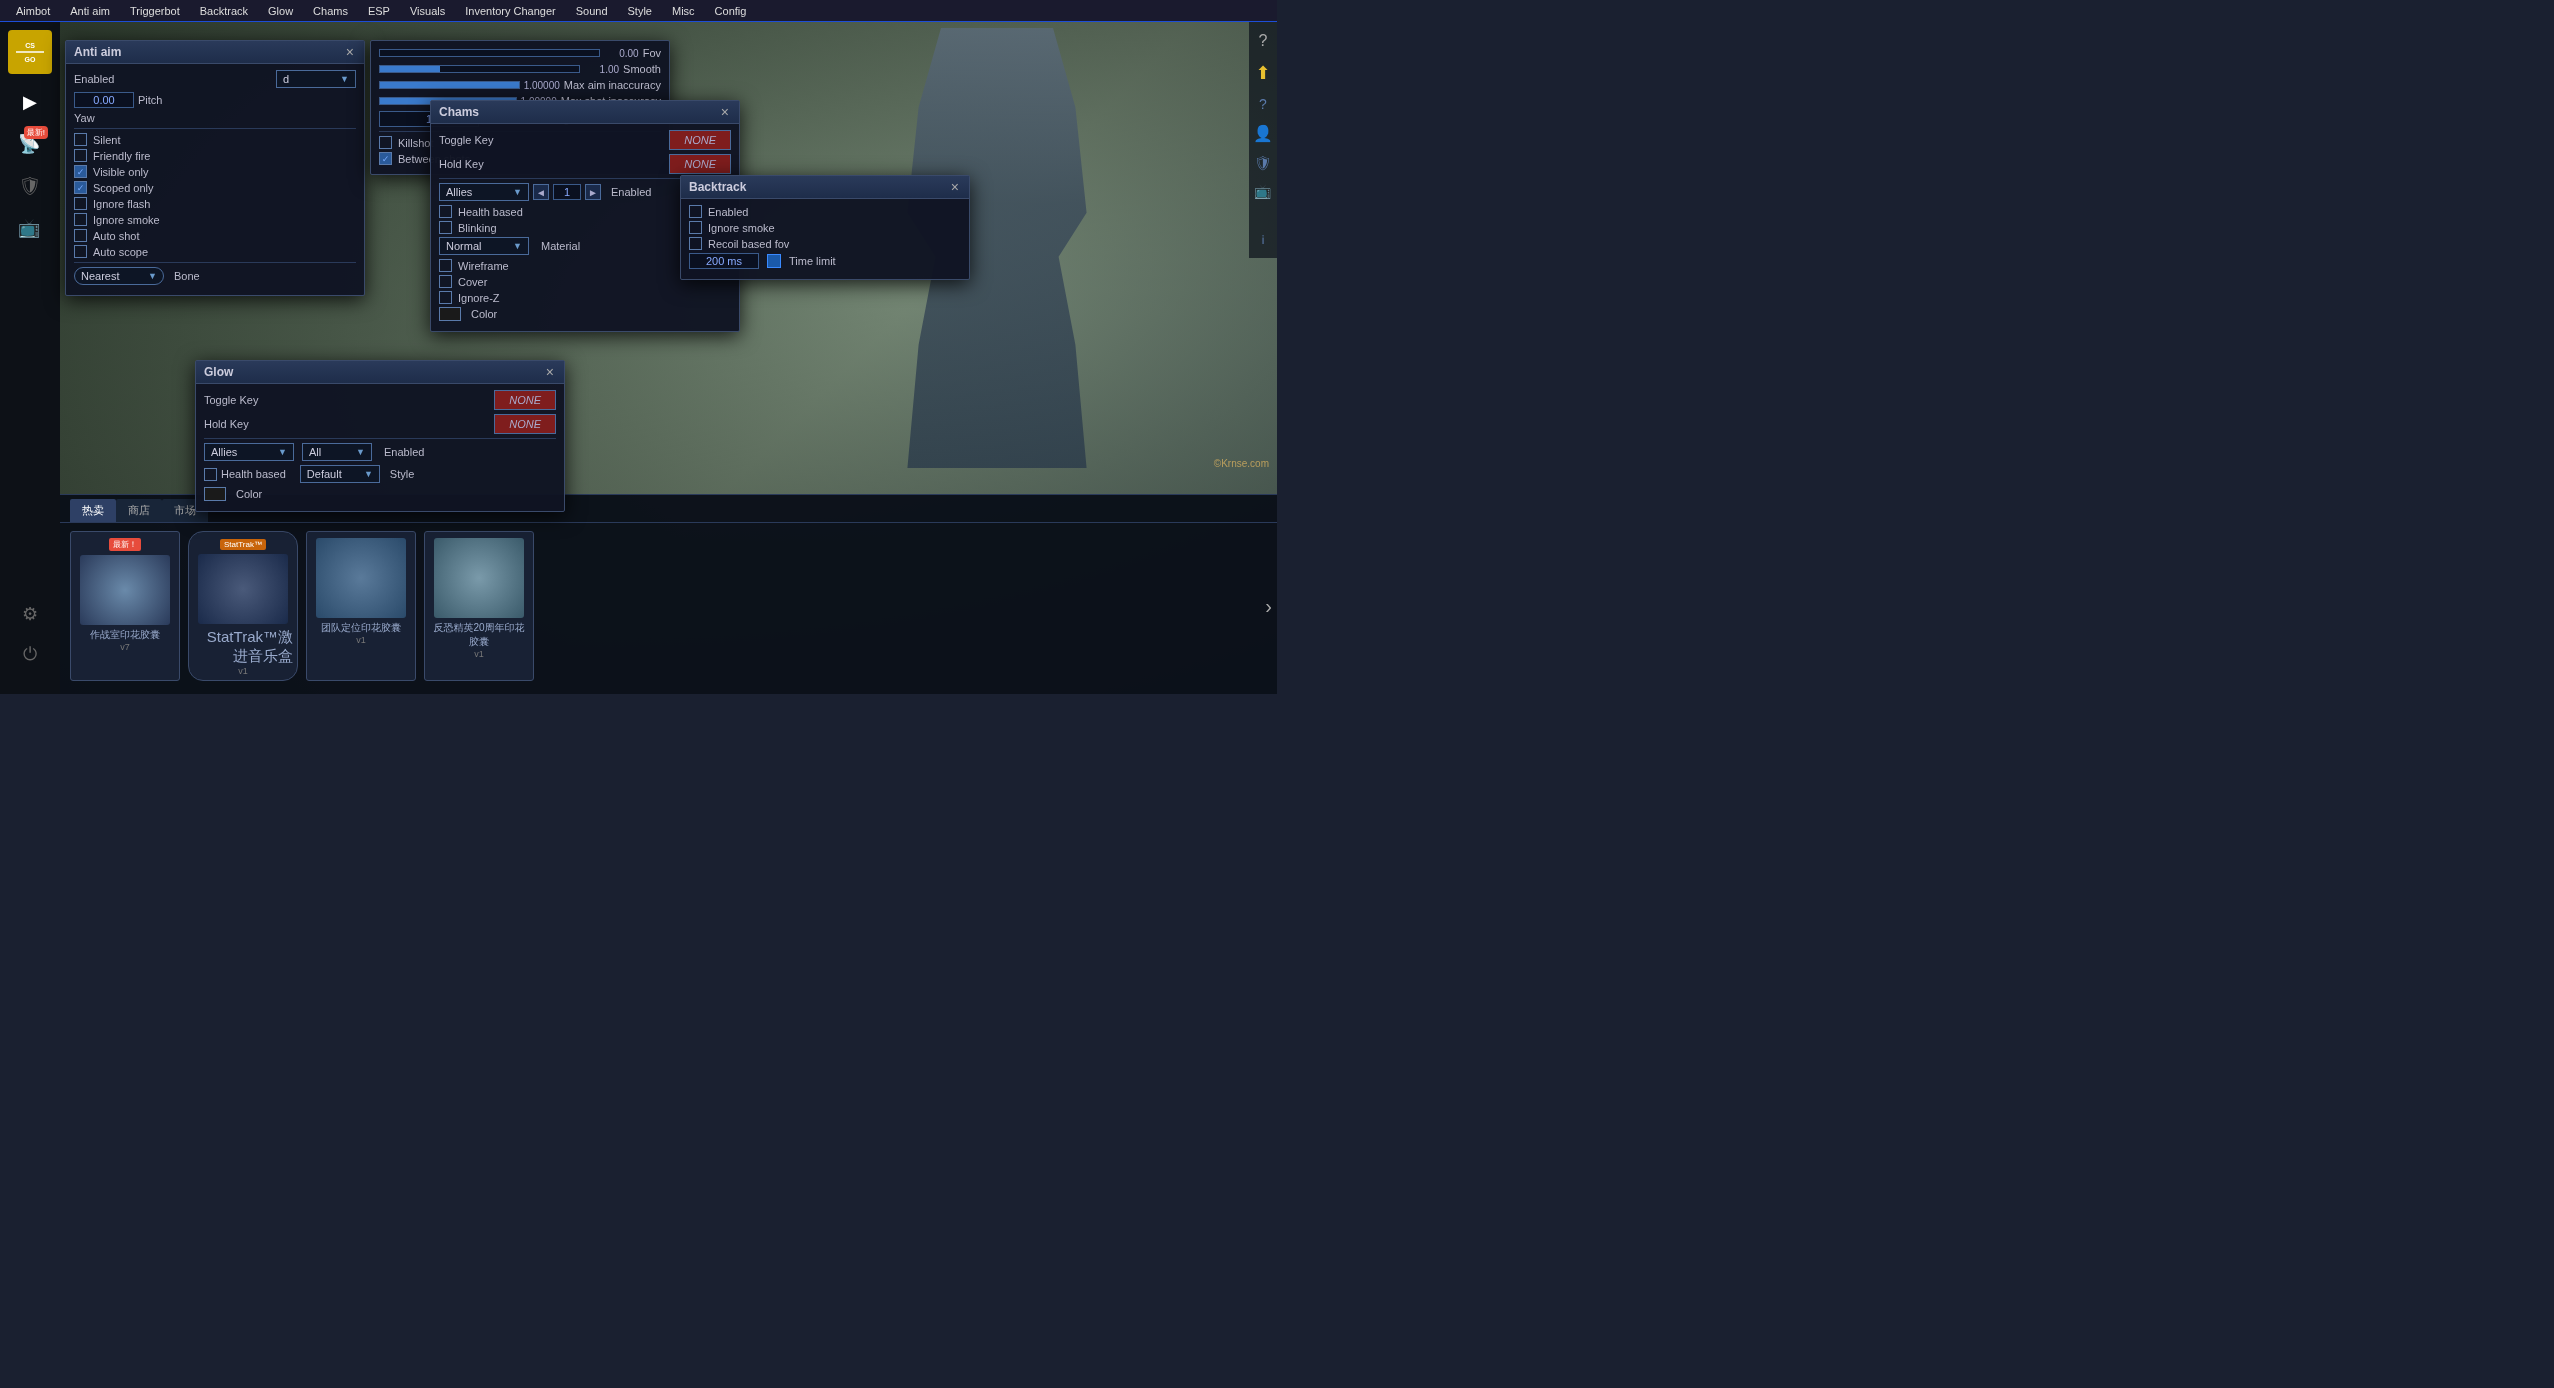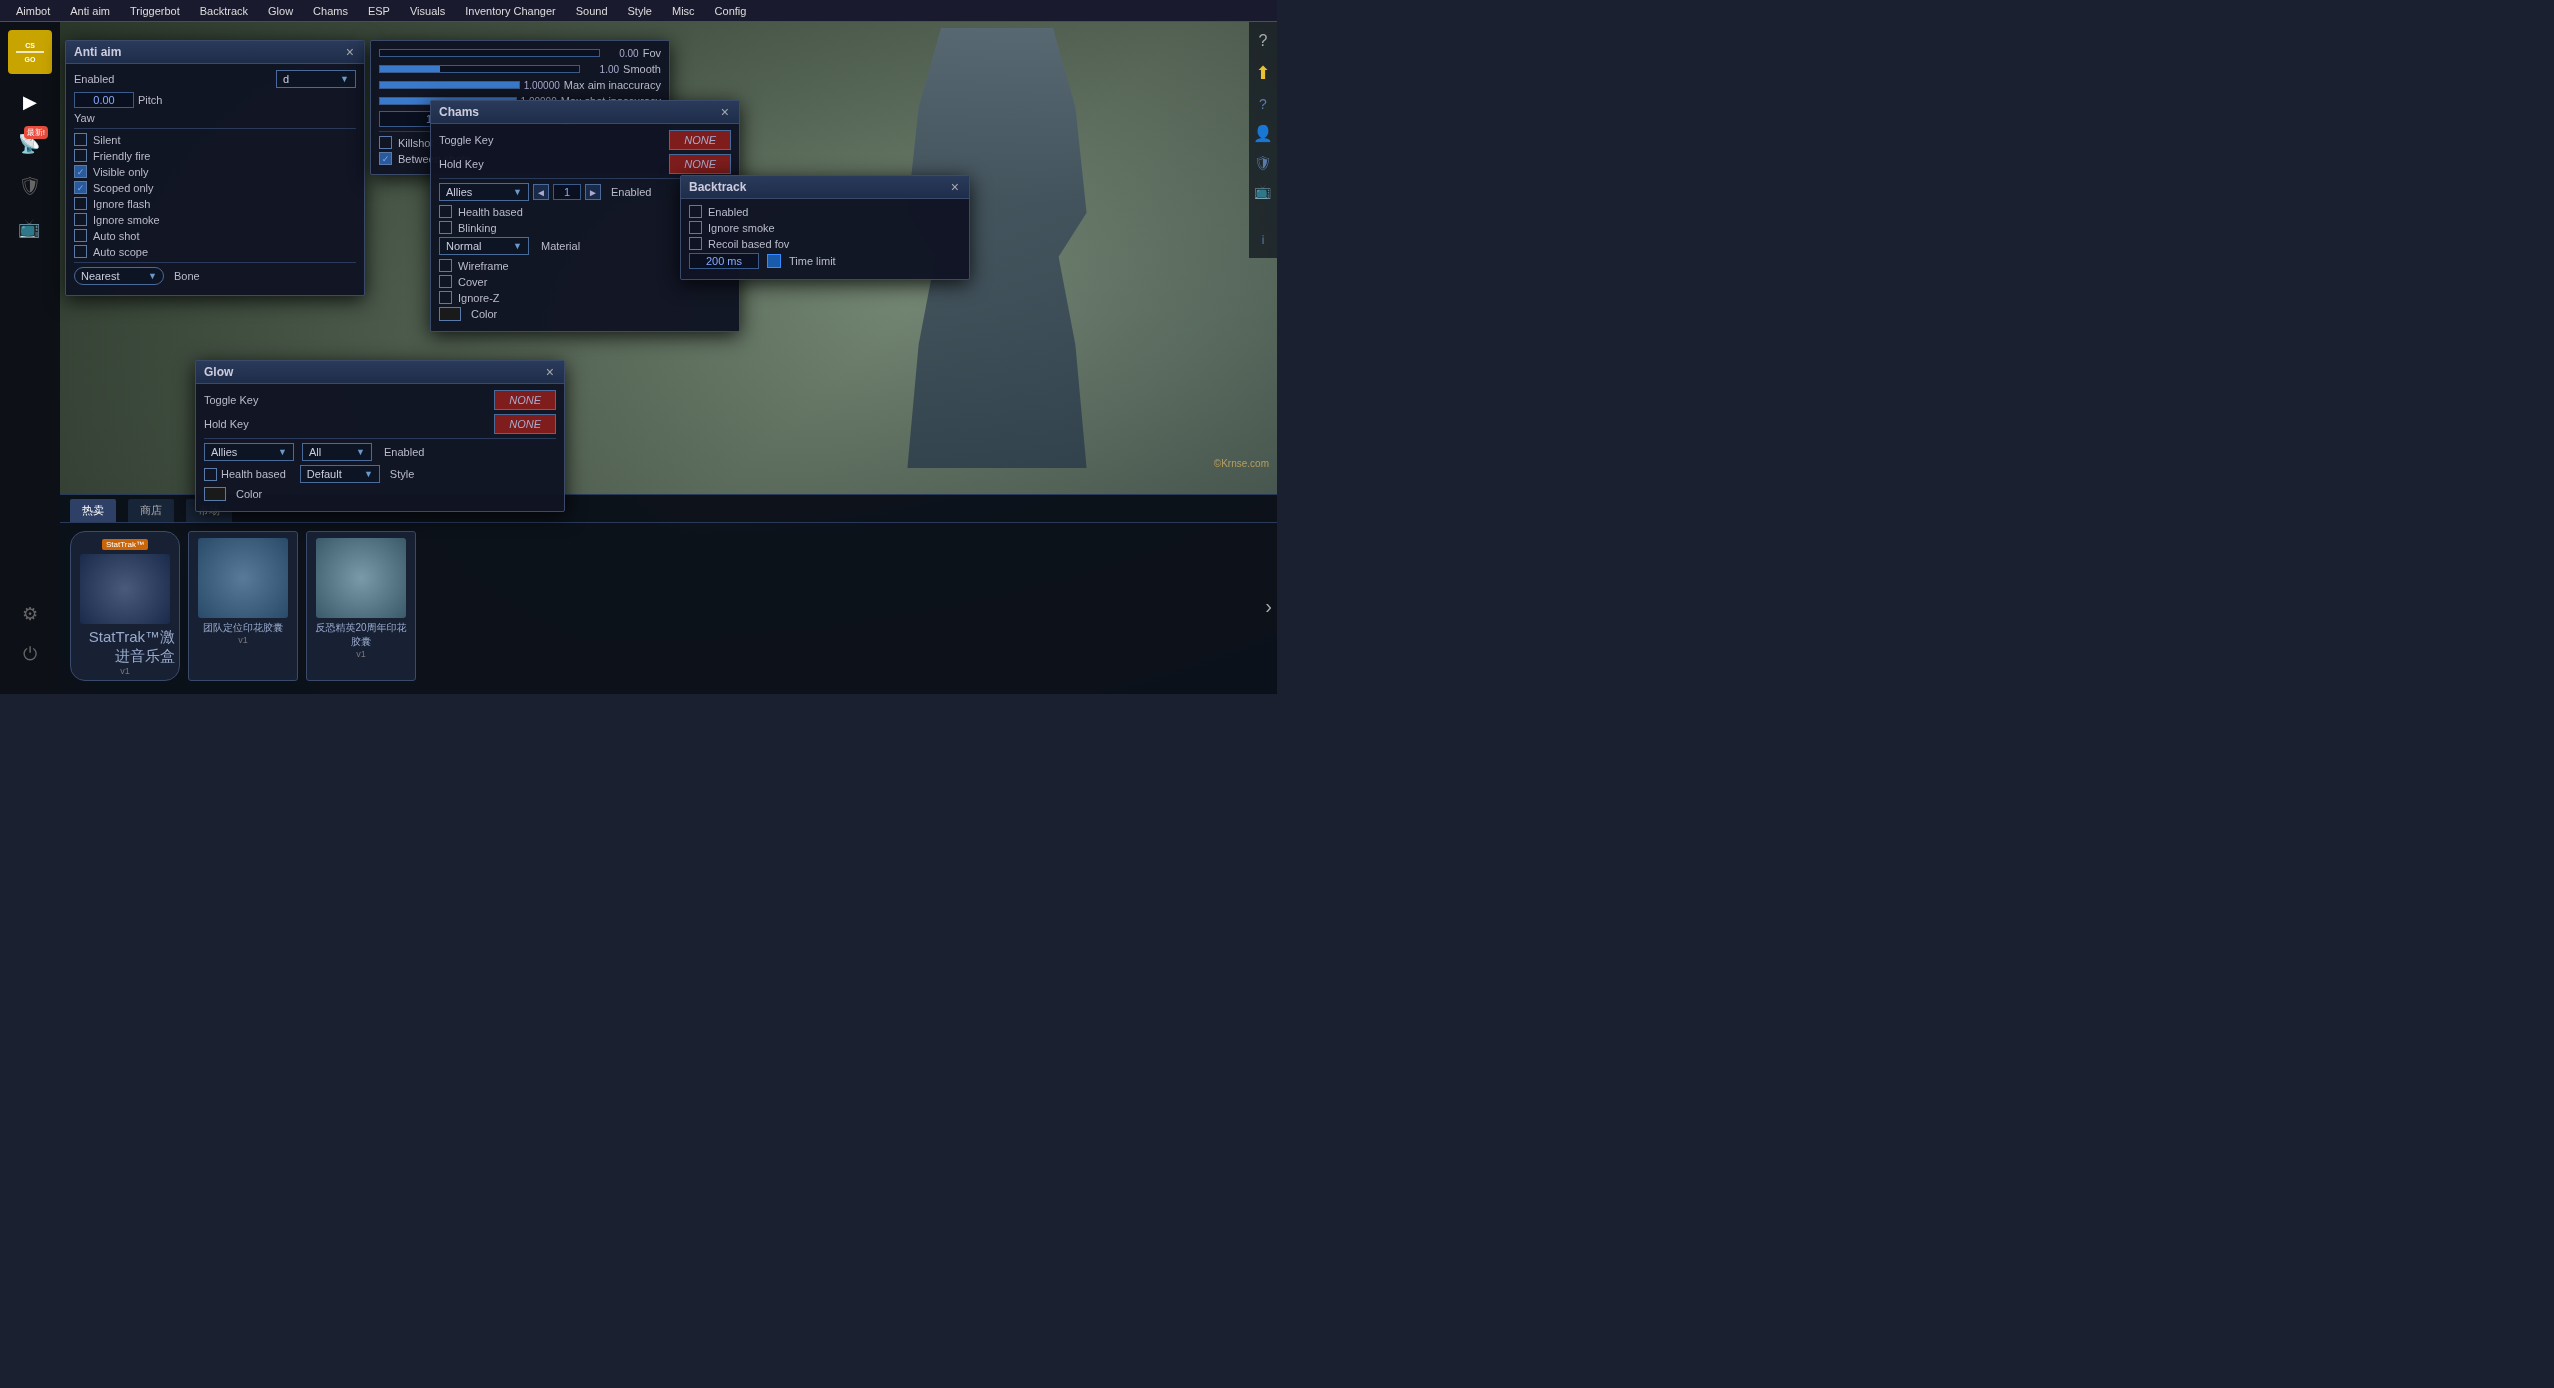--- a/index.html
+++ b/index.html
@@ -660,28 +660,34 @@
 
     <div class="row">
       <span class="color-swatch"></span>
       <span class="label" style="margin-left:6px;">Color</span>
     </div>
   </div>
 </div>
 
 <div style="position:absolute; bottom:0; left:60px; right:0; height:200px; background:rgba(10,15,25,0.97); z-index:30; border-top:1px solid #2a3a5a;">
 
-  <div style="display:flex; gap:12px; padding:4px 10px 0; border-bottom:1px solid #2a3a5a;">
+  <div style="display:flex; gap:0; padding:4px 10px 0; border-bottom:1px solid #2a3a5a;">
     <div class="tab-btn active">热卖</div>
     <div class="tab-btn">商店</div>
     <div class="tab-btn">市场</div>
   </div>
 
   <div style="position:relative; display:flex; gap:8px; padding:8px 10px; overflow:hidden;">
 
+    <div style="background:rgba(25,35,55,0.9); border:1px solid #3a4a6a; border-radius:3px; width:110px; padding:4px; text-align:center;">
+      <span class="item-badge-new">最新！</span>
+      <div style="width:90px; height:70px; background:radial-gradient(circle, #6a8aaa, #2a3a5a); margin:2px auto; border-radius:3px;"></div>
+      <div style="font-size:10px; color:#99aacc; margin-top:3px;">作战室印花胶囊</div>
+      <div style="font-size:9px; color:#777;">v7</div>
+    </div>
 
     <div style="background:rgba(25,35,55,0.9); border:1px solid #3a4a6a; border-radius:15px; width:110px; padding:4px; text-align:center;">
       <span class="item-badge-stattrak">StatTrak™</span>
       <div style="width:90px; height:70px; background:radial-gradient(circle, #4a5a7a, #1a2a4a); margin:2px auto; border-radius:3px;"></div>
       <div style="font-size:15px; color:#99aacc; margin-top:4px;text-align:right;">StatTrak™激进音乐盒</div>
       <div style="font-size:9px; color:#777;">v1</div>
     </div>
 
     <div style="background:rgba(25,35,55,0.9); border:1px solid #3a4a6a; border-radius:3px; width:110px; padding:4px; text-align:center;">
       <div style="width:90px; height:80px; background:radial-gradient(circle, #5a7a9a, #2a4a6a); margin:2px auto; border-radius:3px;"></div>

